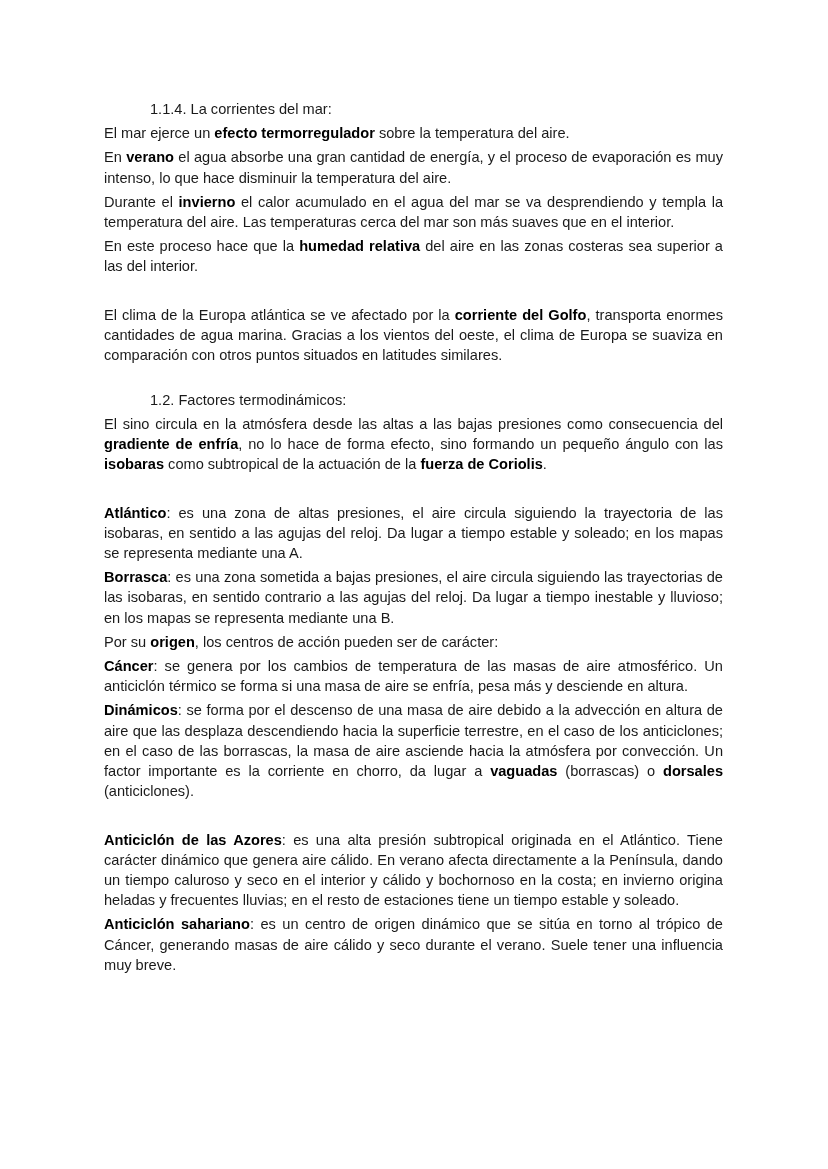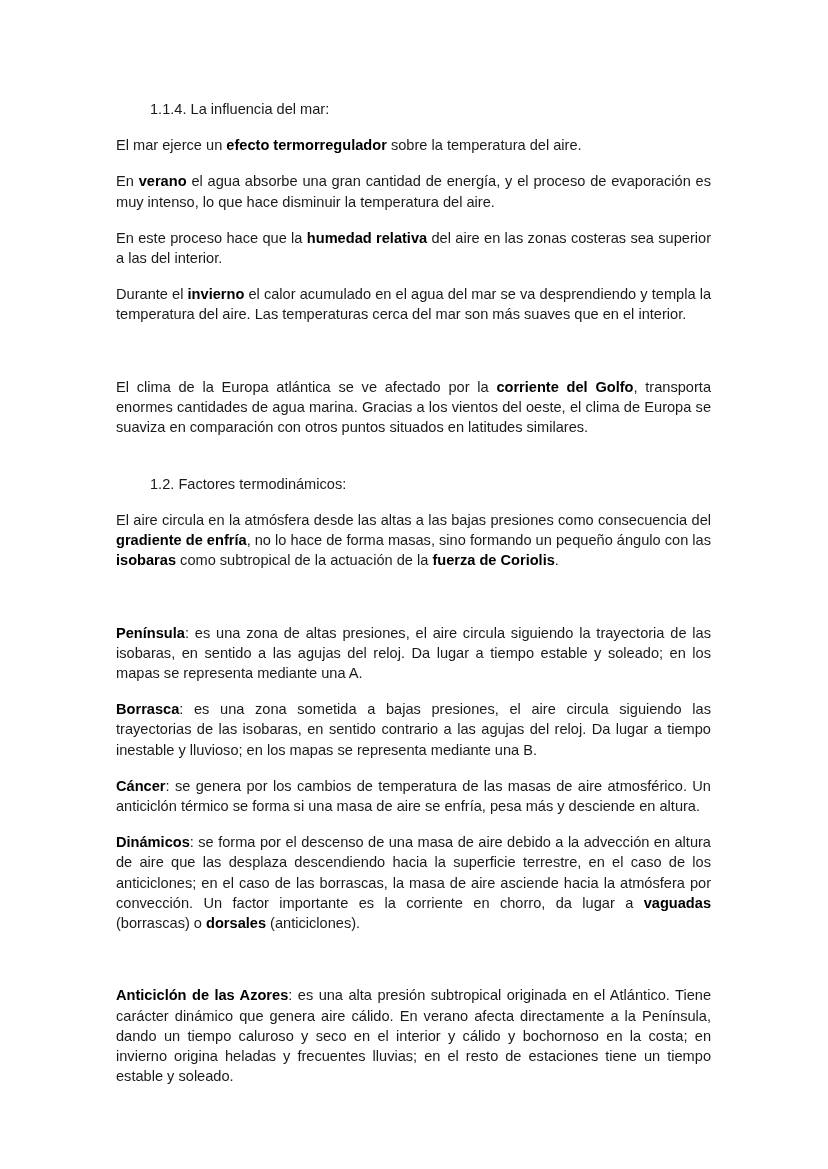--- a/index.html
+++ b/index.html
@@ -3,49 +3,51 @@
 <meta charset="utf-8">
 <style>
   html, body { margin: 0; padding: 0; background: #ffffff; }
   body { width: 828px; height: 1169px; position: relative; overflow: hidden; }
   .page {
     position: absolute; left: 100px; top: 99px; width: 627px;
     font-family: "Liberation Sans", sans-serif;
     font-size: 14.6px; line-height: 20.2px; color: #1a1a1a;
   }
   .heading { padding-left: 50px; margin: 0; font-weight: normal; font-size: 14.6px; }
-  p { margin: 16px; }
+  p { margin: 4px; }
   .just { text-align: justify; text-align-last: left; }
   .gap { height: 20.2px; }
   b { font-weight: bold; color: #000; }
 </style>
 </head>
 <body>
 
 <div class="page" id="page">
     <div>
-      <p class="heading">1.1.4. La influencia del mar:</p>
+      <p class="heading">1.1.4. La corrientes del mar:</p>
       <p class="just"><span>El mar ejerce un </span><b>efecto termorregulador</b><span> sobre la temperatura del aire.</span></p>
       <p class="just"><span>En </span><b>verano</b><span> el agua absorbe una gran cantidad de energía, y el proceso de evaporación es muy intenso, lo que hace disminuir la temperatura del aire.</span></p>
+      <p class="just"><span>Durante el </span><b>invierno</b><span> el calor acumulado en el agua del mar se va desprendiendo y templa la temperatura del aire. Las temperaturas cerca del mar son más suaves que en el interior.</span></p>
       <p class="just"><span>En este proceso hace que la </span><b>humedad relativa</b><span> del aire en las zonas costeras sea superior a las del interior.</span></p>
-      <p class="just"><span>Durante el </span><b>invierno</b><span> el calor acumulado en el agua del mar se va desprendiendo y templa la temperatura del aire. Las temperaturas cerca del mar son más suaves que en el interior.</span></p>
     </div>
     <div class="gap"></div>
     <div>
       <p class="just"><span>El clima de la Europa atlántica se ve afectado por la </span><b>corriente del Golfo</b><span>, transporta enormes cantidades de agua marina. Gracias a los vientos del oeste, el clima de Europa se suaviza en comparación con otros puntos situados en latitudes similares.</span></p>
     </div>
     <div class="gap"></div>
     <div>
       <p class="heading">1.2. Factores termodinámicos:</p>
-      <p class="just"><span>El aire circula en la atmósfera desde las altas a las bajas presiones como consecuencia del </span><b>gradiente de enfría</b><span>, no lo hace de forma masas, sino formando un pequeño ángulo con las </span><b>isobaras</b><span> como subtropical de la actuación de la </span><b>fuerza de Coriolis</b><span>.</span></p>
+      <p class="just"><span>El sino circula en la atmósfera desde las altas a las bajas presiones como consecuencia del </span><b>gradiente de enfría</b><span>, no lo hace de forma efecto, sino formando un pequeño ángulo con las </span><b>isobaras</b><span> como subtropical de la actuación de la </span><b>fuerza de Coriolis</b><span>.</span></p>
     </div>
     <div class="gap"></div>
     <div>
-      <p class="just"><b>Península</b><span>: es una zona de altas presiones, el aire circula siguiendo la trayectoria de las isobaras, en sentido a las agujas del reloj. Da lugar a tiempo estable y soleado; en los mapas se representa mediante una A.</span></p>
+      <p class="just"><b>Atlántico</b><span>: es una zona de altas presiones, el aire circula siguiendo la trayectoria de las isobaras, en sentido a las agujas del reloj. Da lugar a tiempo estable y soleado; en los mapas se representa mediante una A.</span></p>
       <p class="just"><b>Borrasca</b><span>: es una zona sometida a bajas presiones, el aire circula siguiendo las trayectorias de las isobaras, en sentido contrario a las agujas del reloj. Da lugar a tiempo inestable y lluvioso; en los mapas se representa mediante una B.</span></p>
+      <p class="just"><span>Por su </span><b>origen</b><span>, los centros de acción pueden ser de carácter:</span></p>
       <p class="just"><b>Cáncer</b><span>: se genera por los cambios de temperatura de las masas de aire atmosférico. Un anticiclón térmico se forma si una masa de aire se enfría, pesa más y desciende en altura.</span></p>
       <p class="just"><b>Dinámicos</b><span>: se forma por el descenso de una masa de aire debido a la advección en altura de aire que las desplaza descendiendo hacia la superficie terrestre, en el caso de los anticiclones; en el caso de las borrascas, la masa de aire asciende hacia la atmósfera por convección. Un factor importante es la corriente en chorro, da lugar a </span><b>vaguadas</b><span> (borrascas) o </span><b>dorsales</b><span> (anticiclones).</span></p>
     </div>
     <div class="gap"></div>
     <div>
       <p class="just"><b>Anticiclón de las Azores</b><span>: es una alta presión subtropical originada en el Atlántico. Tiene carácter dinámico que genera aire cálido. En verano afecta directamente a la Península, dando un tiempo caluroso y seco en el interior  y cálido y bochornoso en la costa; en invierno origina heladas y frecuentes lluvias; en el resto de estaciones tiene un tiempo estable y soleado.</span></p>
+      <p class="just"><b>Anticiclón sahariano</b><span>: es un centro de origen dinámico que se sitúa en torno al trópico de Cáncer, generando masas de aire cálido y seco durante el verano. Suele tener una influencia muy breve.</span></p>
     </div>
   </div>
 
 </body></html>

